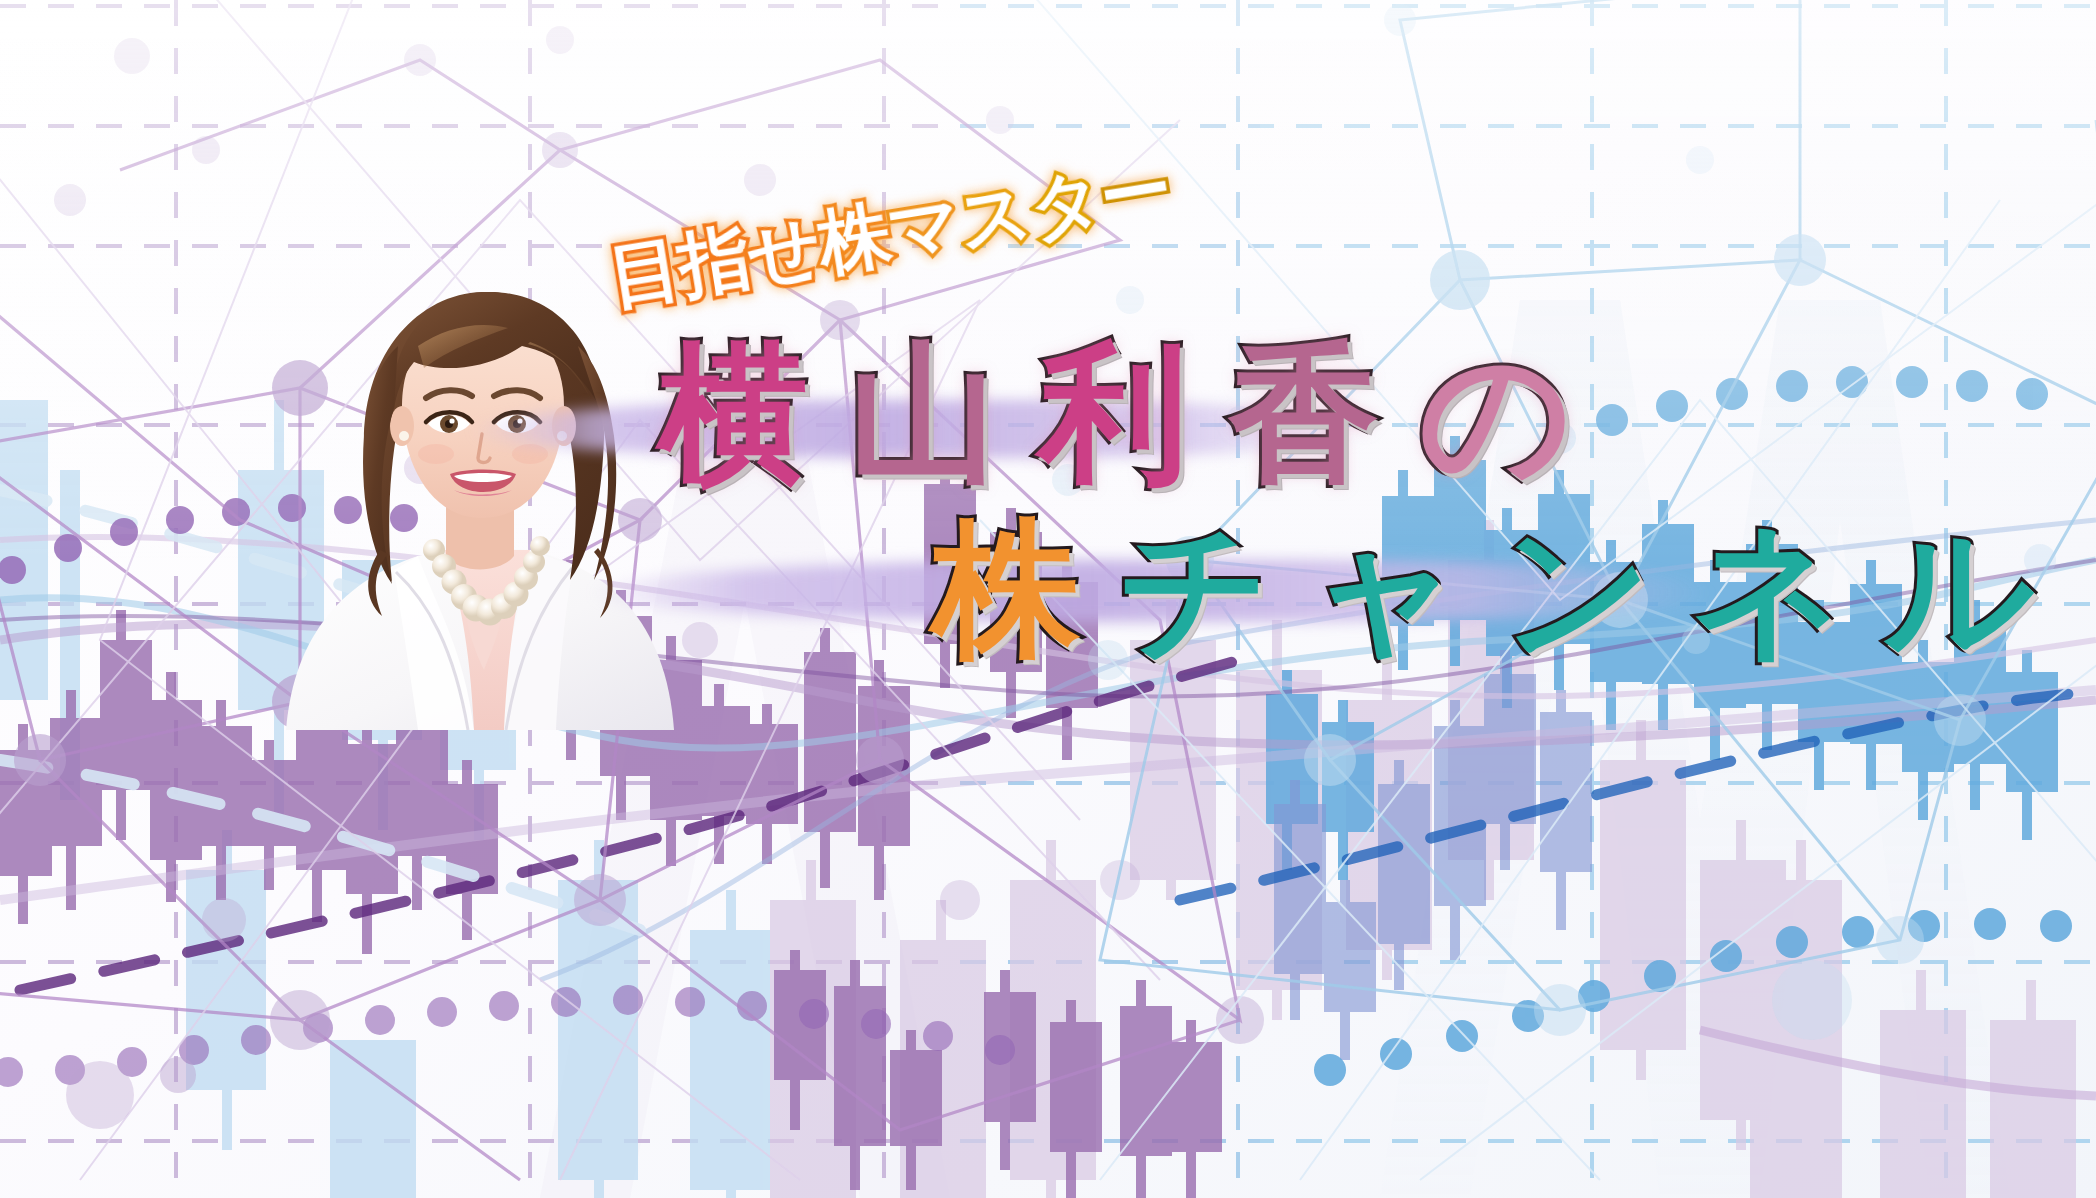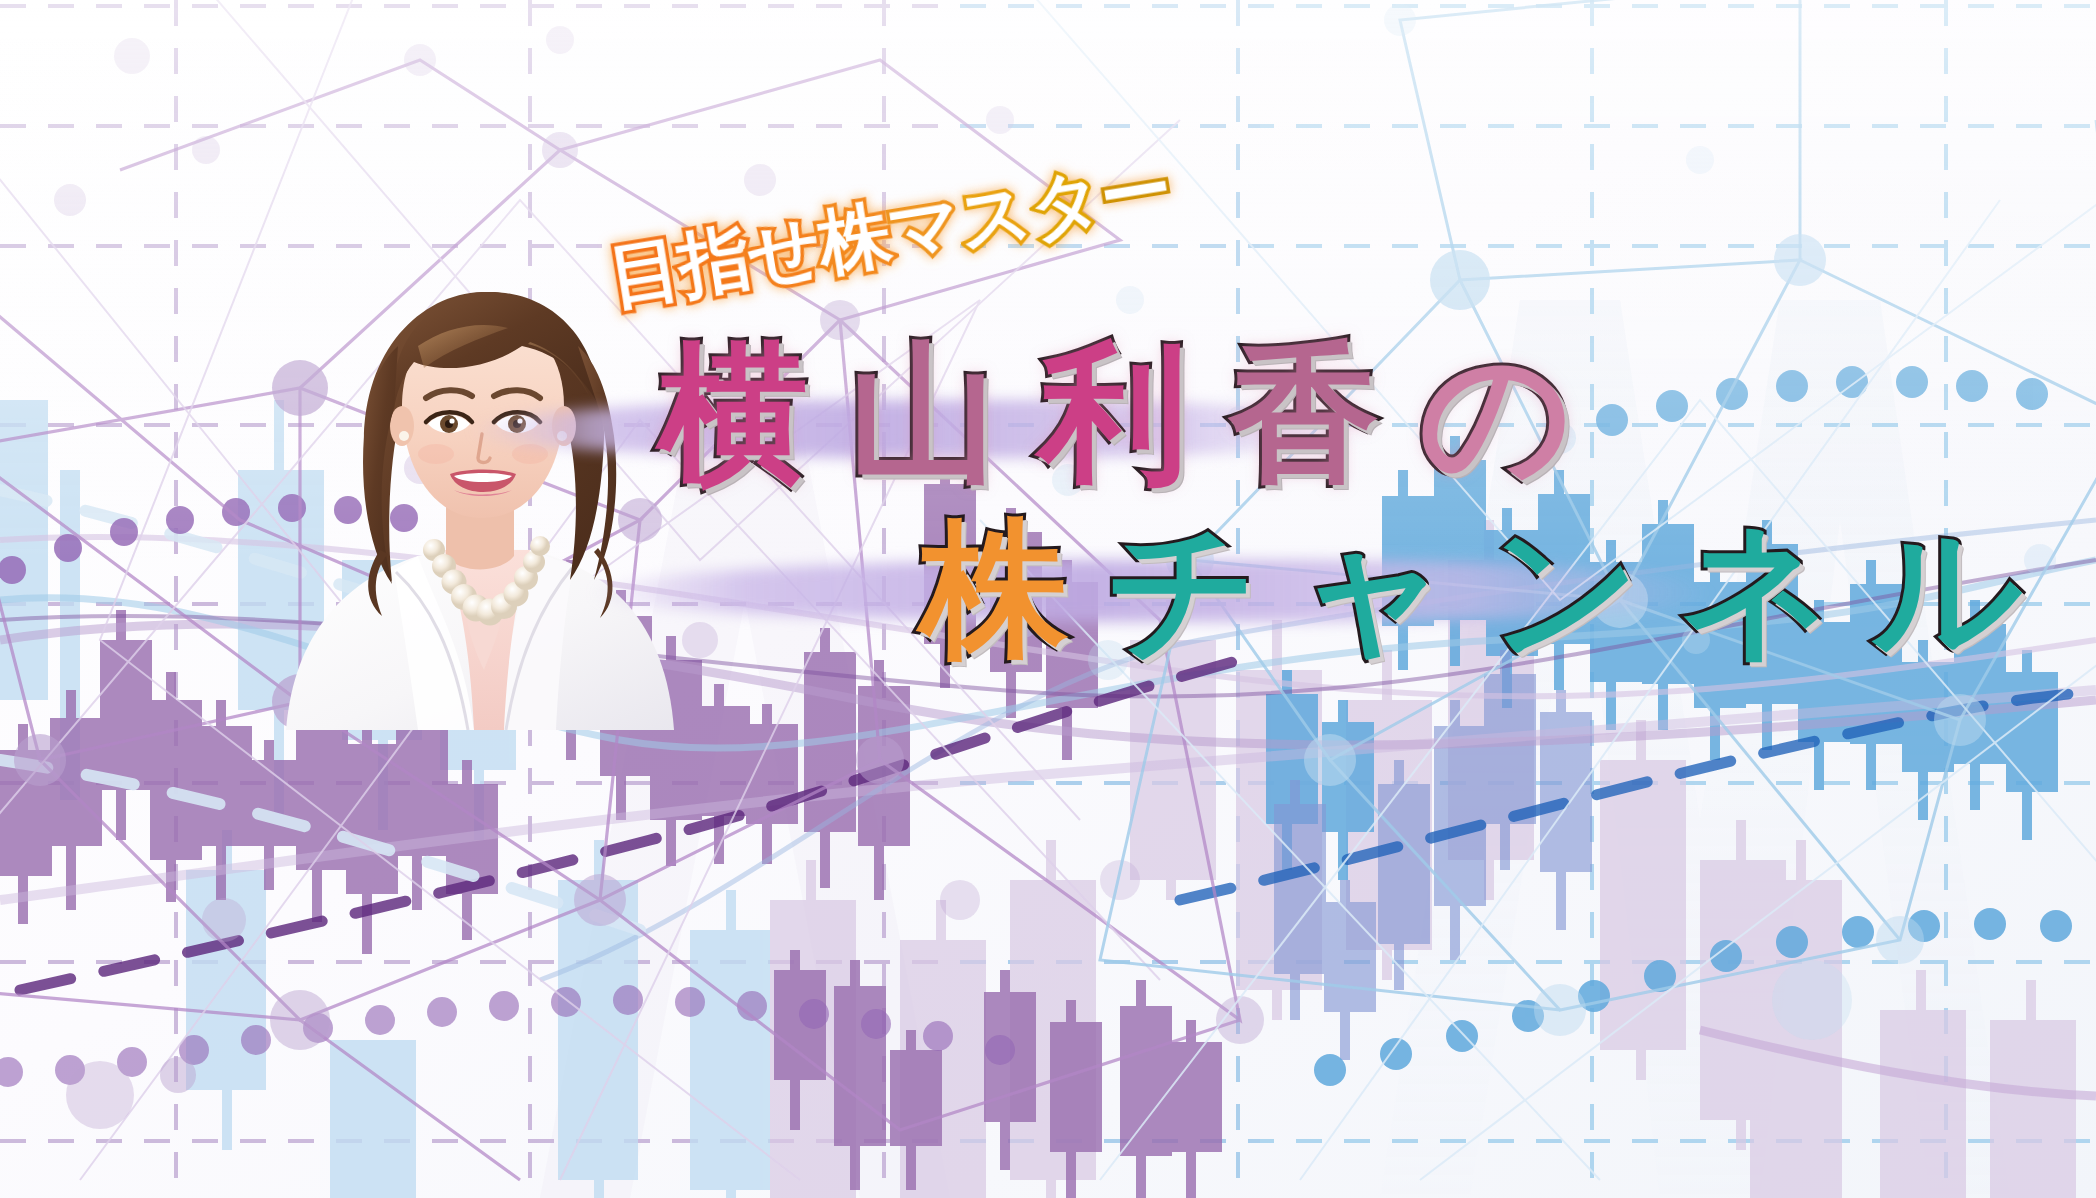--- a/index.html
+++ b/index.html
@@ -81,21 +81,21 @@
     paint-order:stroke fill;
     text-shadow:
        4px 4px 0 #c9c3c6,
        5px 5px 0 #b9b2b6,
        0 0 14px rgba(226,140,180,.5);
   }
 
   
   #chan-row{
     position:absolute;
-    left:300px; top:265px;
+    left:312px; top:265px;
     white-space:nowrap;
     font-size:148px;
     line-height:1;
     letter-spacing:-6px;
   }
   #chan-row span{
     display:inline-block;
     -webkit-text-stroke:6px #241a1e;
     paint-order:stroke fill;
     text-shadow:

